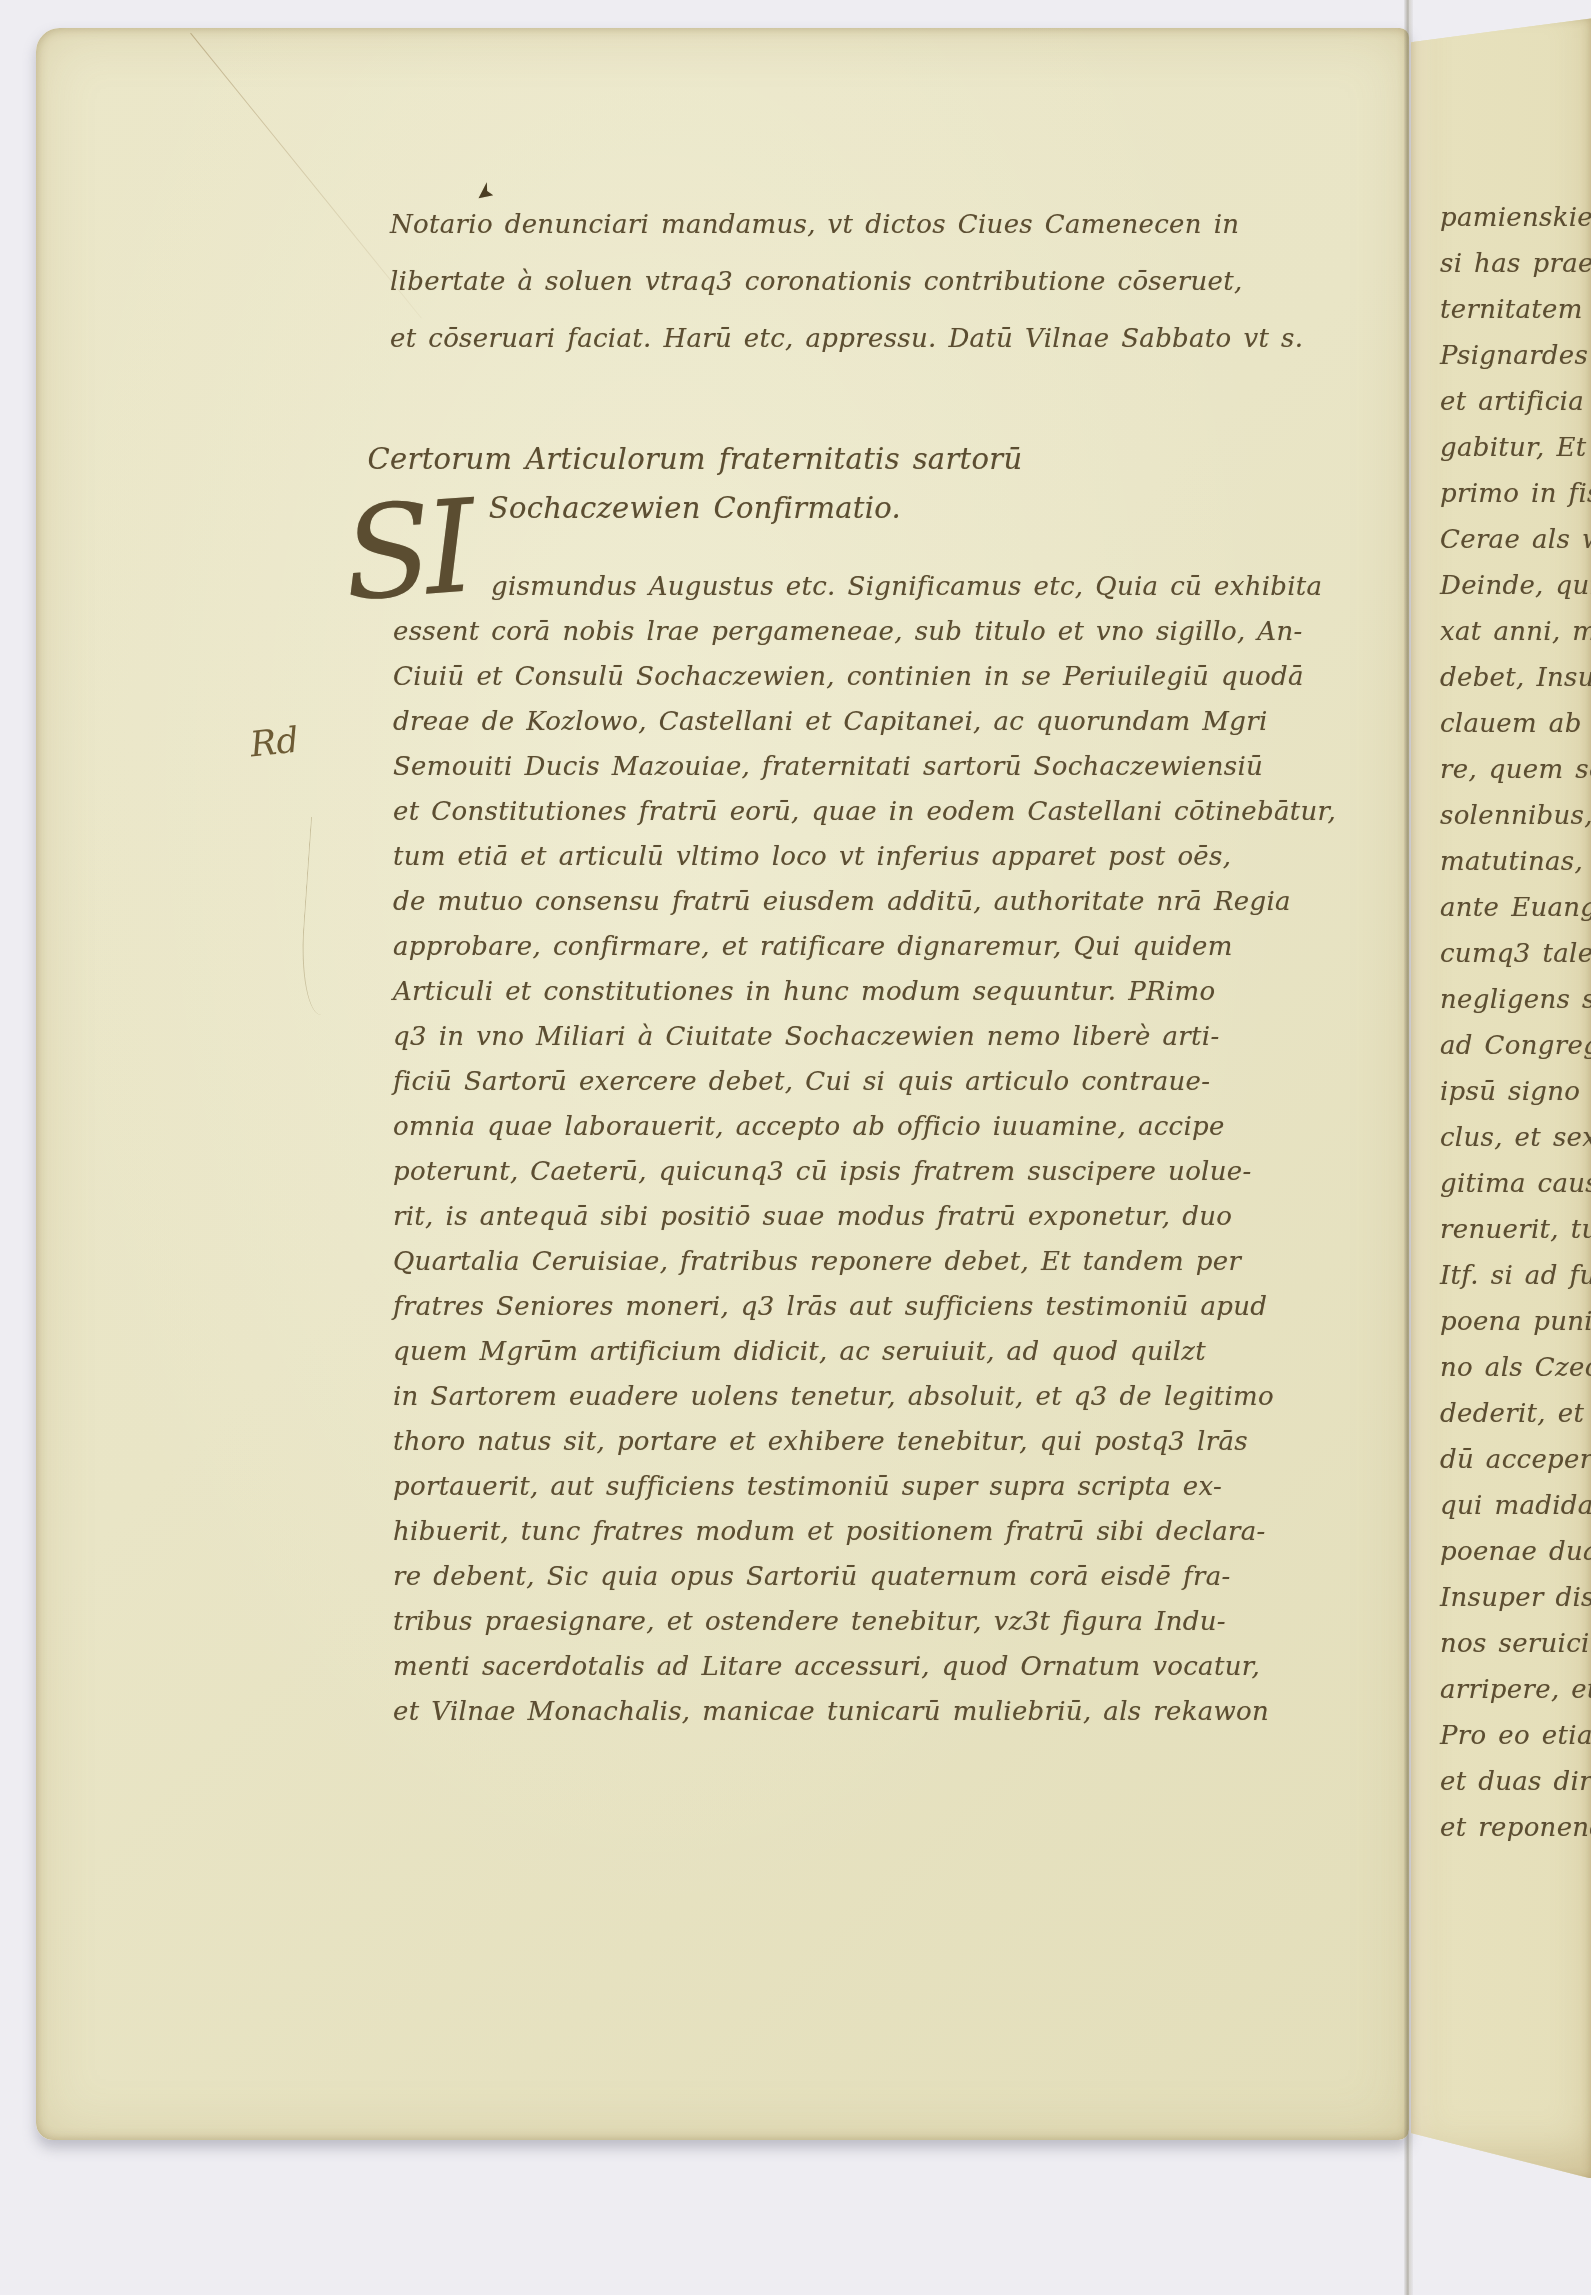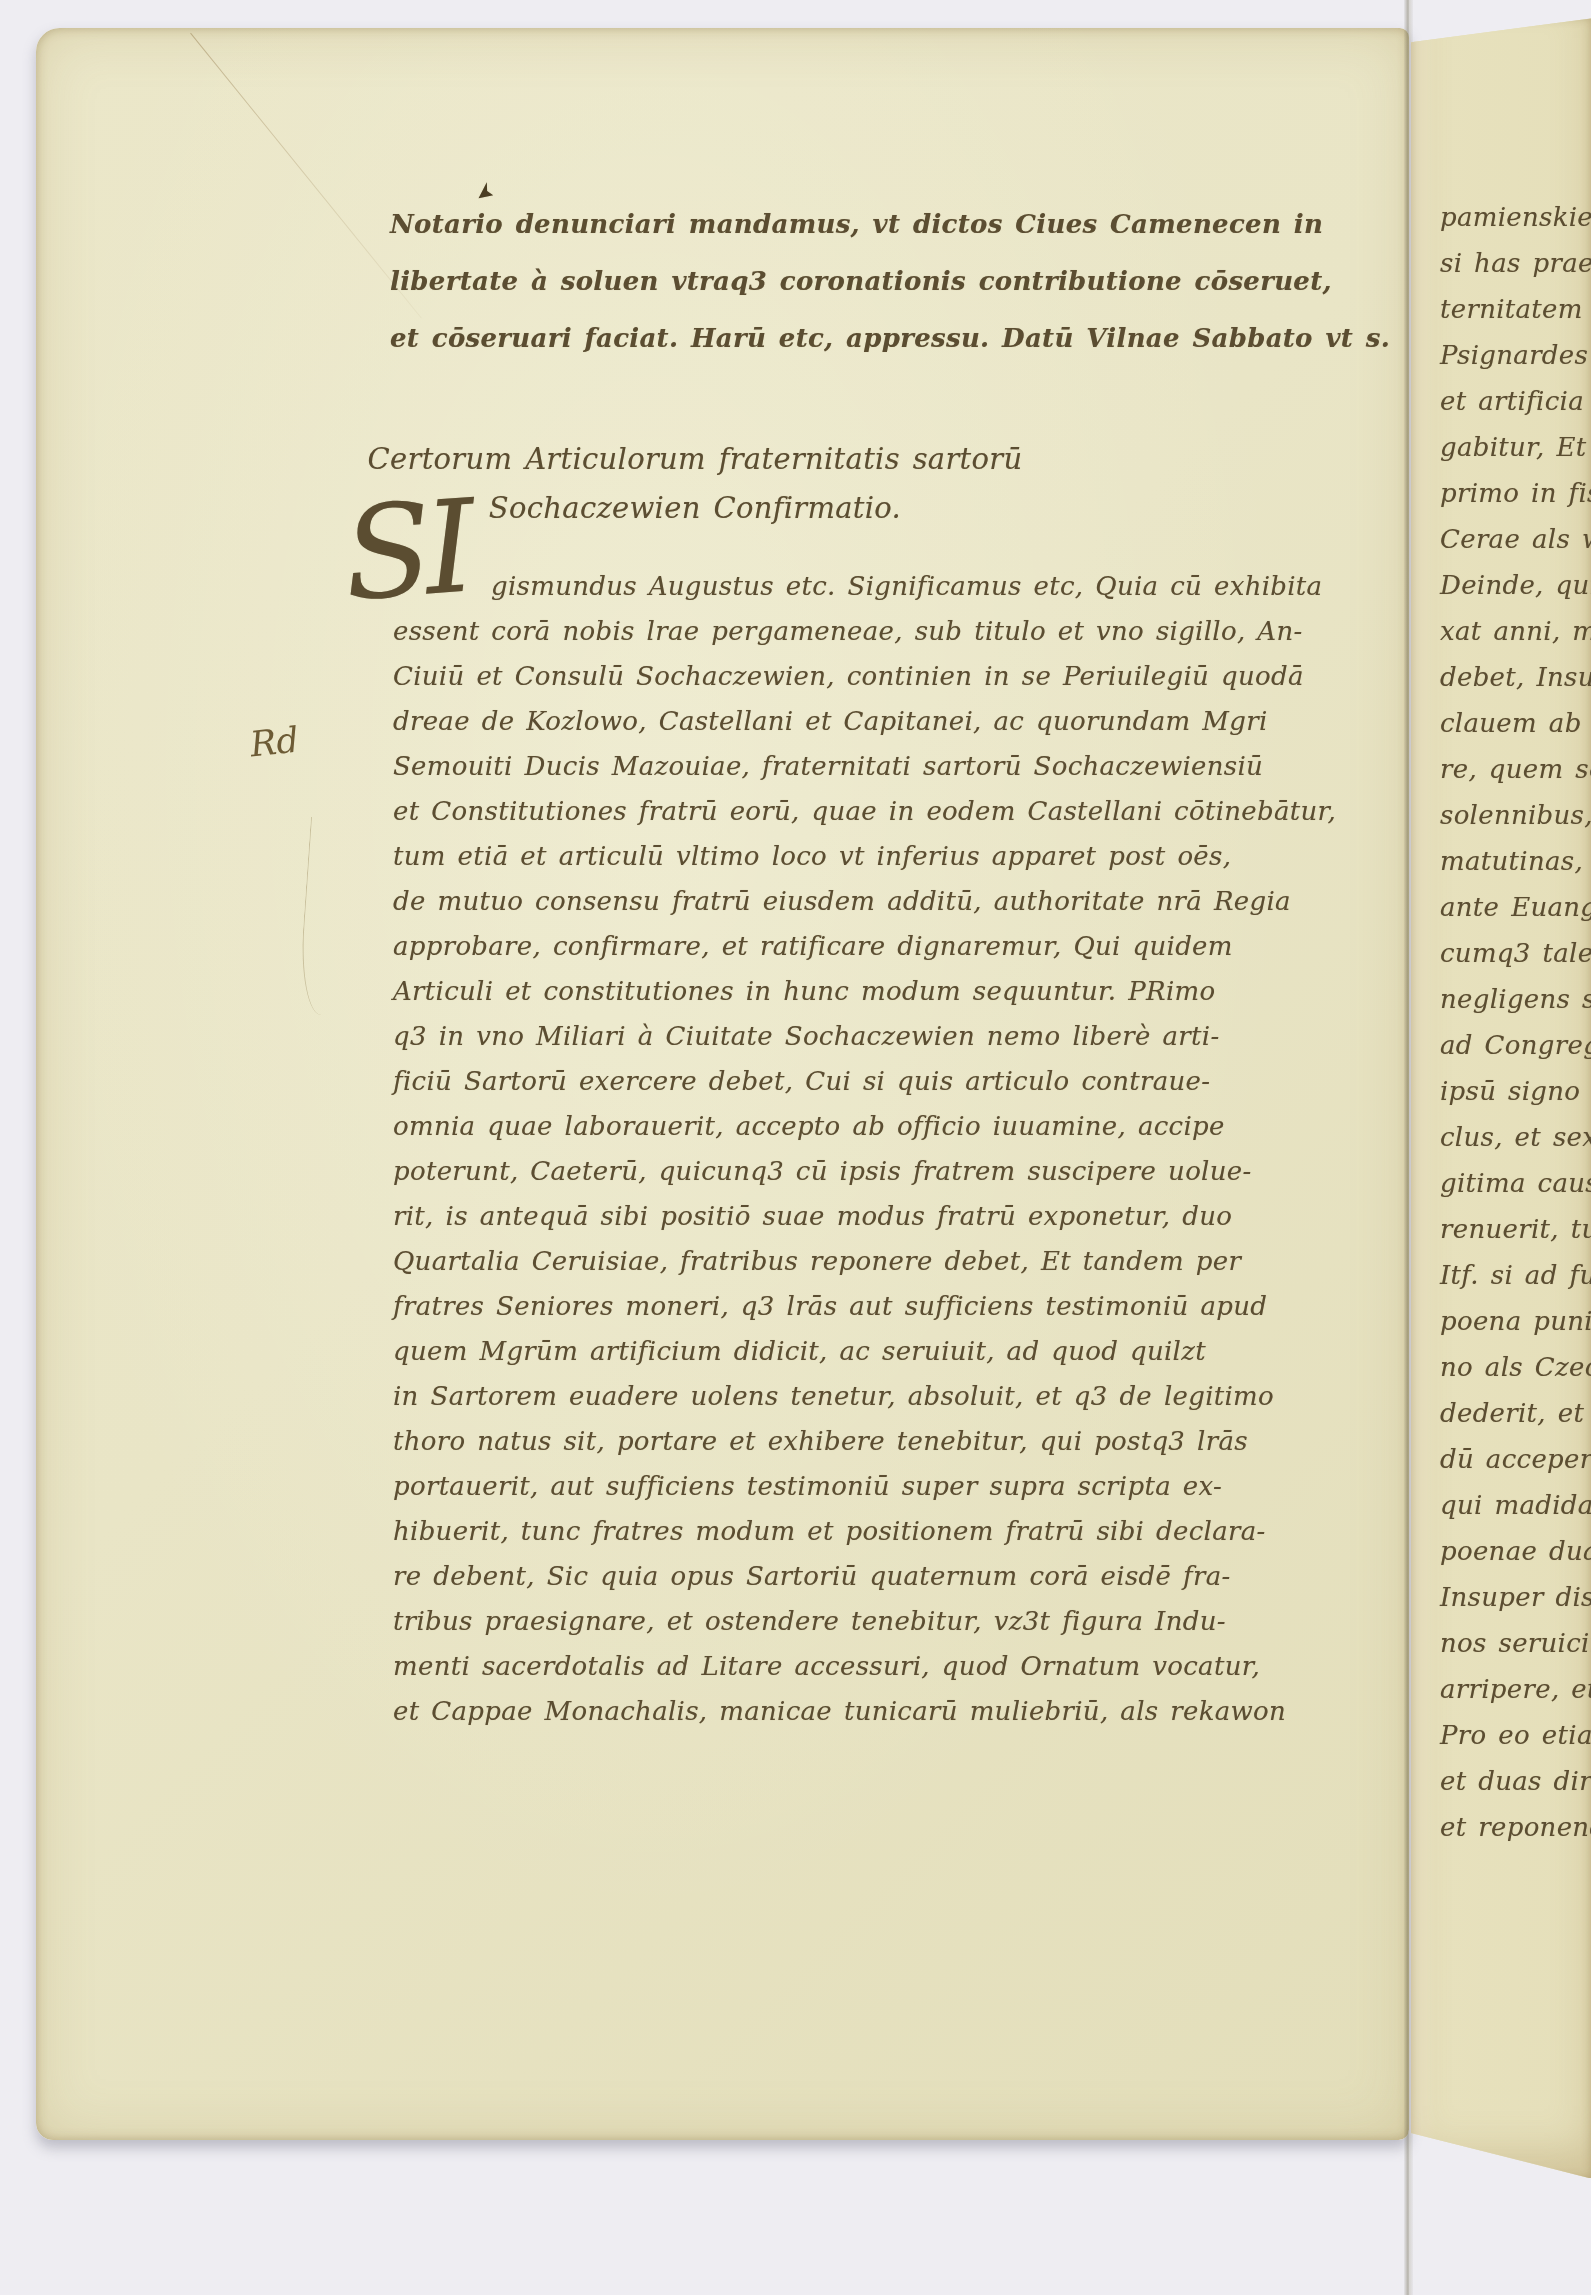--- a/index.html
+++ b/index.html
@@ -32,21 +32,21 @@
   .crease-1{left:154px;top:5.2px;transform:rotate(-39deg);}
   
   .hand{
     color:#5b4d31;
     font-style:italic;
     letter-spacing:0.3px;
     word-spacing:3.3px;
     text-shadow:0 0 0.7px rgba(91,77,49,.35);
   }
   .top-paragraph{position:absolute;left:354px;top:168px;width:958px;font-size:26px;line-height:57px;}
-  .top-paragraph div{white-space:nowrap;font-weight:bold;}
+  .top-paragraph div{white-space:nowrap;}
   .heading{position:absolute;left:331px;top:407px;width:656px;text-align:center;font-size:29px;line-height:49px;}
   .heading div{white-space:nowrap;}
   .drop-cap{
     position:absolute;left:308px;top:459px;
     font-size:128px;line-height:128px;font-style:italic;
     letter-spacing:-6.6px;color:#5b4d31;
     transform:rotate(-4deg);
     text-shadow:0 0 0.7px rgba(91,77,49,.4);
   }
   .main-text{position:absolute;left:357px;top:536px;width:958px;font-size:26px;line-height:45px;}
@@ -134,21 +134,21 @@
         <div>Quartalia Ceruisiae, fratribus reponere debet, Et tandem per</div>
         <div>fratres Seniores moneri, q3 lrās aut sufficiens testimoniū apud</div>
         <div>quem Mgrūm artificium didicit, ac seruiuit, ad quod quilzt</div>
         <div>in Sartorem euadere uolens tenetur, absoluit, et q3 de legitimo</div>
         <div>thoro natus sit, portare et exhibere tenebitur, qui postq3 lrās</div>
         <div>portauerit, aut sufficiens testimoniū super supra scripta ex-</div>
         <div>hibuerit, tunc fratres modum et positionem fratrū sibi declara-</div>
         <div>re debent, Sic quia opus Sartoriū quaternum corā eisdē fra-</div>
         <div>tribus praesignare, et ostendere tenebitur, vz3t figura Indu-</div>
         <div>menti sacerdotalis ad Litare accessuri, quod Ornatum vocatur,</div>
-        <div>et Cappae Monachalis, manicae tunicarū muliebriū, als rekawon</div>
+        <div>et Vilnae Monachalis, manicae tunicarū muliebriū, als rekawon</div>
       </div>
   </div>
 
   <div class="gutter"></div>
 
   <div class="right-page">
     <div class="right-text hand">
         <div>pamienskiego,</div>
         <div>si has praesigna</div>
         <div>ternitatem tal</div>

